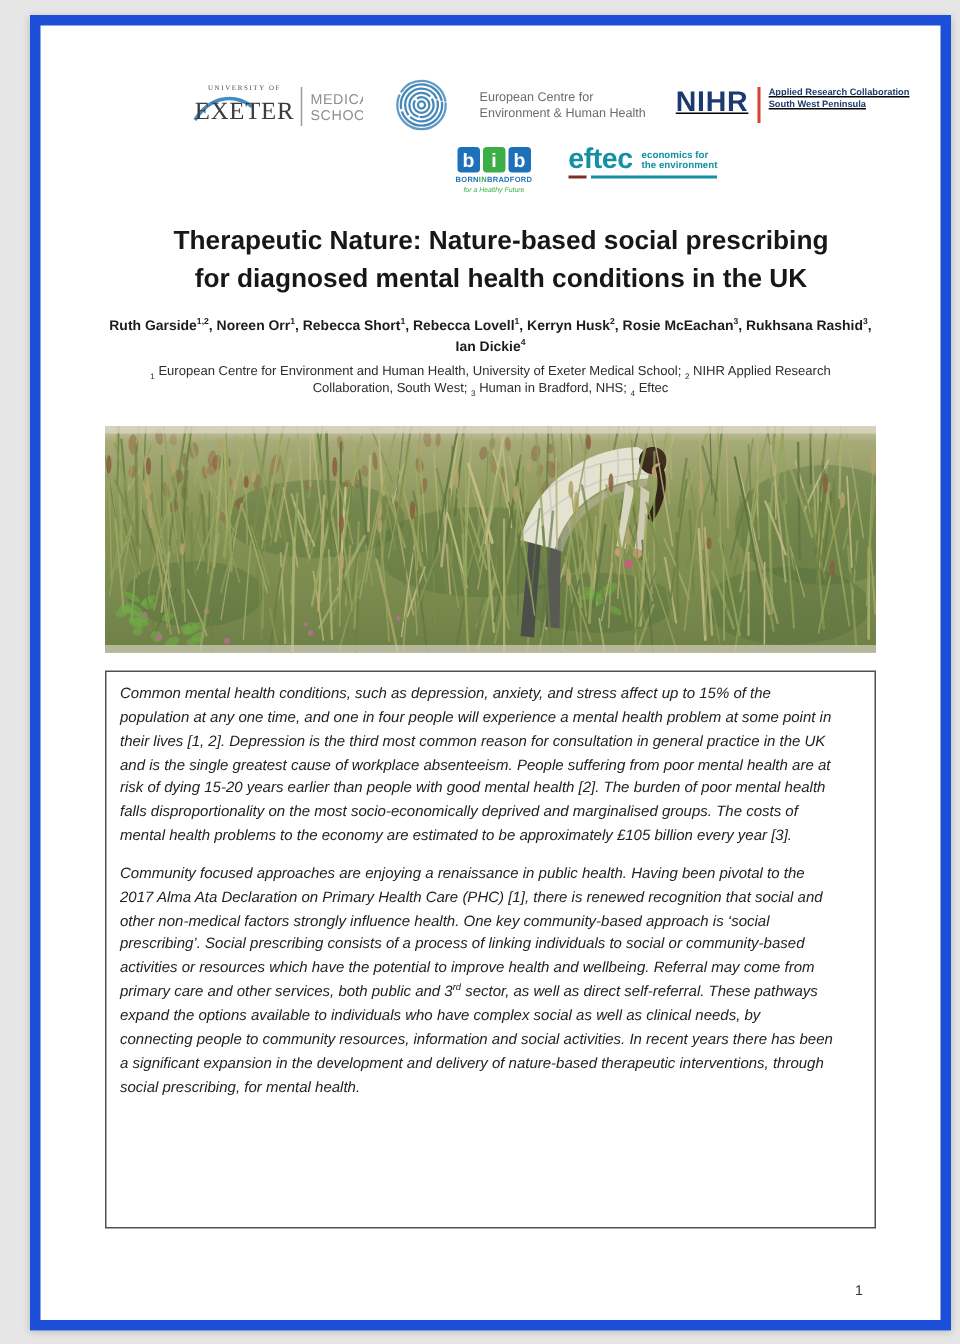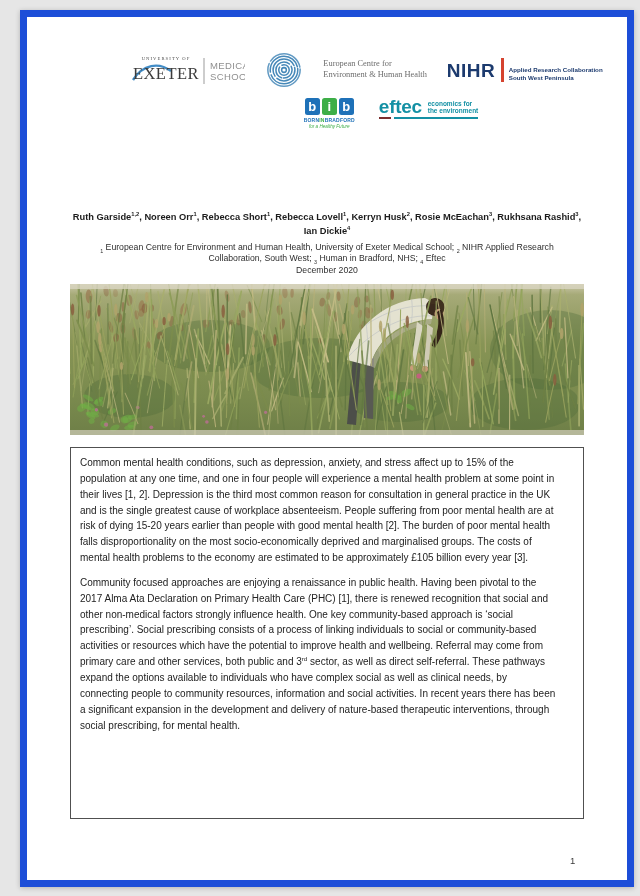--- a/index.html
+++ b/index.html
@@ -11,23 +11,23 @@
   }
   .page{
     position:absolute;left:20px;top:10px;width:614px;height:877px;
     background:#ffffff;border:7px solid #1d4ed8;box-sizing:border-box;
     box-shadow:0 1px 5px rgba(0,0,0,.22);
   }
   
   .logo-row{position:absolute;display:flex;align-items:center;}
   .row1{top:32px;left:43px;width:514px;justify-content:center;gap:20px;padding-left:38px;}
   .row2{top:81px;left:43px;width:514px;justify-content:center;align-items:flex-start;gap:24px;padding-left:64px;}
-  .ecehh{display:flex;align-items:center;gap:20px;font-family:Liberation Serif, serif;}
+  .ecehh{display:flex;align-items:center;gap:20px;}
   .ecehh-text{display:flex;flex-direction:column;font-size:8.4px;line-height:10.6px;color:#6c6c6c;}
-  .nihr{display:flex;align-items:flex-end;}
+  .nihr{display:flex;align-items:flex-start;text-decoration:underline;}
   .nihr-word{font-size:19px;font-weight:800;letter-spacing:.5px;color:#1c3a6e;}
   .nihr-bar{width:2.5px;height:24px;background:#d5432f;margin:0 5px 0 6px;}
   .nihr-right{display:flex;flex-direction:column;font-size:6.2px;font-weight:700;color:#1c3a6e;line-height:8.2px;}
   .bib{display:flex;flex-direction:column;align-items:center;}
   .bib-tiles{display:flex;gap:2px;}
   .tile{width:15px;height:17px;border-radius:2.5px;color:#fff;font-weight:bold;font-size:13px;
         display:flex;align-items:center;justify-content:center;line-height:1;}
   .tile.blue{background:#1e71b8;}
   .tile.green{background:#3dae47;}
   .bib-word{font-size:5px;font-weight:bold;letter-spacing:.2px;margin-top:2px;white-space:nowrap;}
@@ -50,21 +50,21 @@
   .date{position:absolute;top:248px;left:43px;width:514px;text-align:center;
         font-size:8.7px;color:#2e2e2e;}
   .sup{vertical-align:super;font-size:62%;line-height:0;}
   .sub{vertical-align:sub;font-size:62%;line-height:0;}
   
   .photo{position:absolute;top:267px;left:43px;width:514px;height:151px;overflow:hidden;background:#8c9a5c;}
   
   .textbox{position:absolute;top:430px;left:43px;width:514px;min-height:372px;box-sizing:border-box;
            border:1px solid #505050;padding:7px 9px 8px 9px;
            font-size:10px;line-height:15.85px;color:#222222;}
-  .textbox p{margin:0 16px 9px 0;}
+  .textbox p{margin:0 16px 9px 0;font-style:italic;}
   .textbox p:last-child{margin-bottom:0;}
   .pagenum{position:absolute;top:838px;left:543px;font-size:9.5px;color:#3a3a3a;}
 </style>
 </head>
 <body>
 
 <div class="page">
 
   <div class="logo-row row1">
     <svg width="118" height="42" viewBox="0 0 118 42">
@@ -120,23 +120,26 @@
       <span class="eftec-word">eftec</span>
       <span class="eftec-right">
         <span>economics for</span>
         <span>the environment</span>
       </span>
       <span class="eftec-dash"></span>
       <span class="eftec-underline"></span>
     </div>
   </div>
 
+  <h1 class="title">
+    <span class="tl">Therapeutic Nature: Nature-based social prescribing</span>
+    <span class="tl">for diagnosed mental health conditions in the UK</span>
+  </h1>
   <div class="authors"><span>Ruth Garside</span><span class="sup">1,2</span><span>, Noreen Orr</span><span class="sup">1</span><span>, Rebecca Short</span><span class="sup">1</span><span>, Rebecca Lovell</span><span class="sup">1</span><span>, Kerryn Husk</span><span class="sup">2</span><span>, Rosie McEachan</span><span class="sup">3</span><span>, Rukhsana Rashid</span><span class="sup">3</span><span>, Ian Dickie</span><span class="sup">4</span></div>
   <div class="affil"><span class="sub">1</span><span> European Centre for Environment and Human Health, University of Exeter Medical School; </span><span class="sub">2</span><span> NIHR Applied Research Collaboration, South West; </span><span class="sub">3</span><span> Human in Bradford, NHS; </span><span class="sub">4</span><span> Eftec</span></div>
-  <div class="date">December 2020</div>
 
   <div class="photo" id="photo" title="Woman with dark ponytail in a pale plaid shirt bending over to pick plants in a tall grass meadow"><svg width="514" height="151" viewBox="0 0 514 151" preserveAspectRatio="none">
         <defs>
           <linearGradient id="fld" x1="0" y1="0" x2="0" y2="1">
         <stop offset="0" stop-color="#cbc8aa"></stop>
             <stop offset="0.07" stop-color="#a6aa78"></stop>
         <stop offset="0.4" stop-color="#879455"></stop>
             <stop offset="0.75" stop-color="#7a8a4e"></stop>
         <stop offset="1" stop-color="#6e7f47"></stop>
           </linearGradient>

